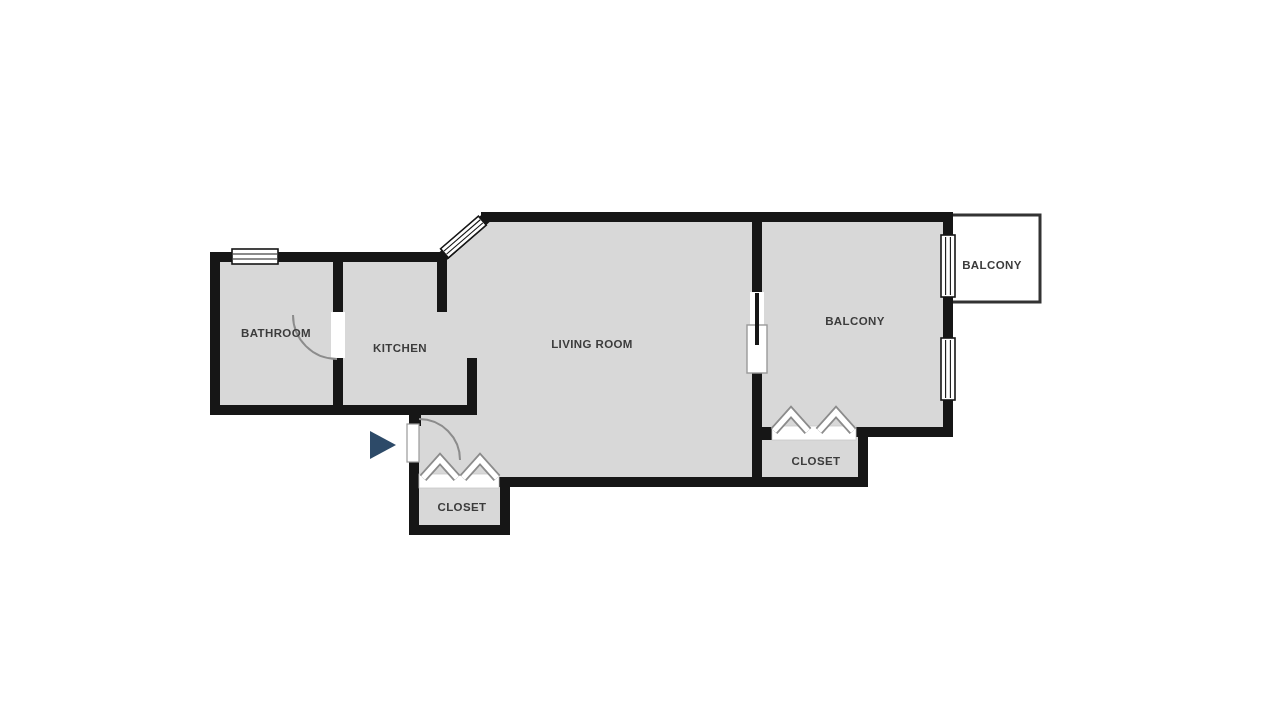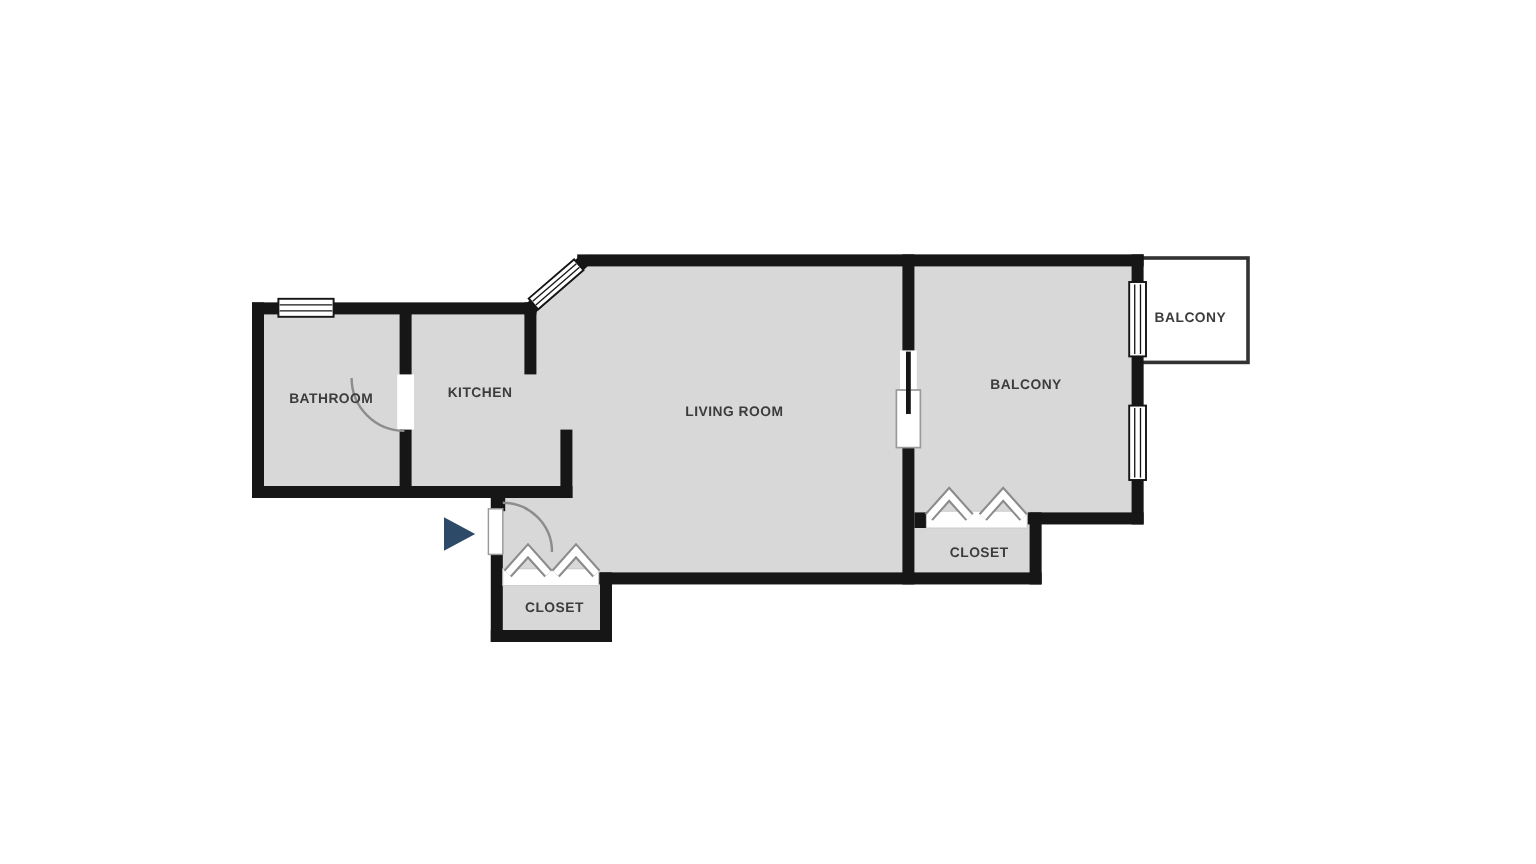--- a/index.html
+++ b/index.html
@@ -32,22 +32,22 @@
     position:absolute;
     transform:translate(-50%,-50%);
     font-size:11.5px;
     font-weight:700;
     letter-spacing:0.4px;
     color:var(--label-text,#3c3c3c);
     white-space:nowrap;
     user-select:none;
   }
   .lbl-bathroom{left:276px;top:333px;}
-  .lbl-kitchen{left:400px;top:328px;}
-  .lbl-living{left:612px;top:344px;}
+  .lbl-kitchen{left:400px;top:348px;}
+  .lbl-living{left:592px;top:344px;}
   .lbl-bedroom{left:855px;top:321px;}
   .lbl-balcony{left:992px;top:265px;}
   .lbl-closet-entry{left:462px;top:507px;}
   .lbl-closet-bedroom{left:816px;top:461px;}
 </style>
 </head>
 <body>
 
 <div class="stage">
 

